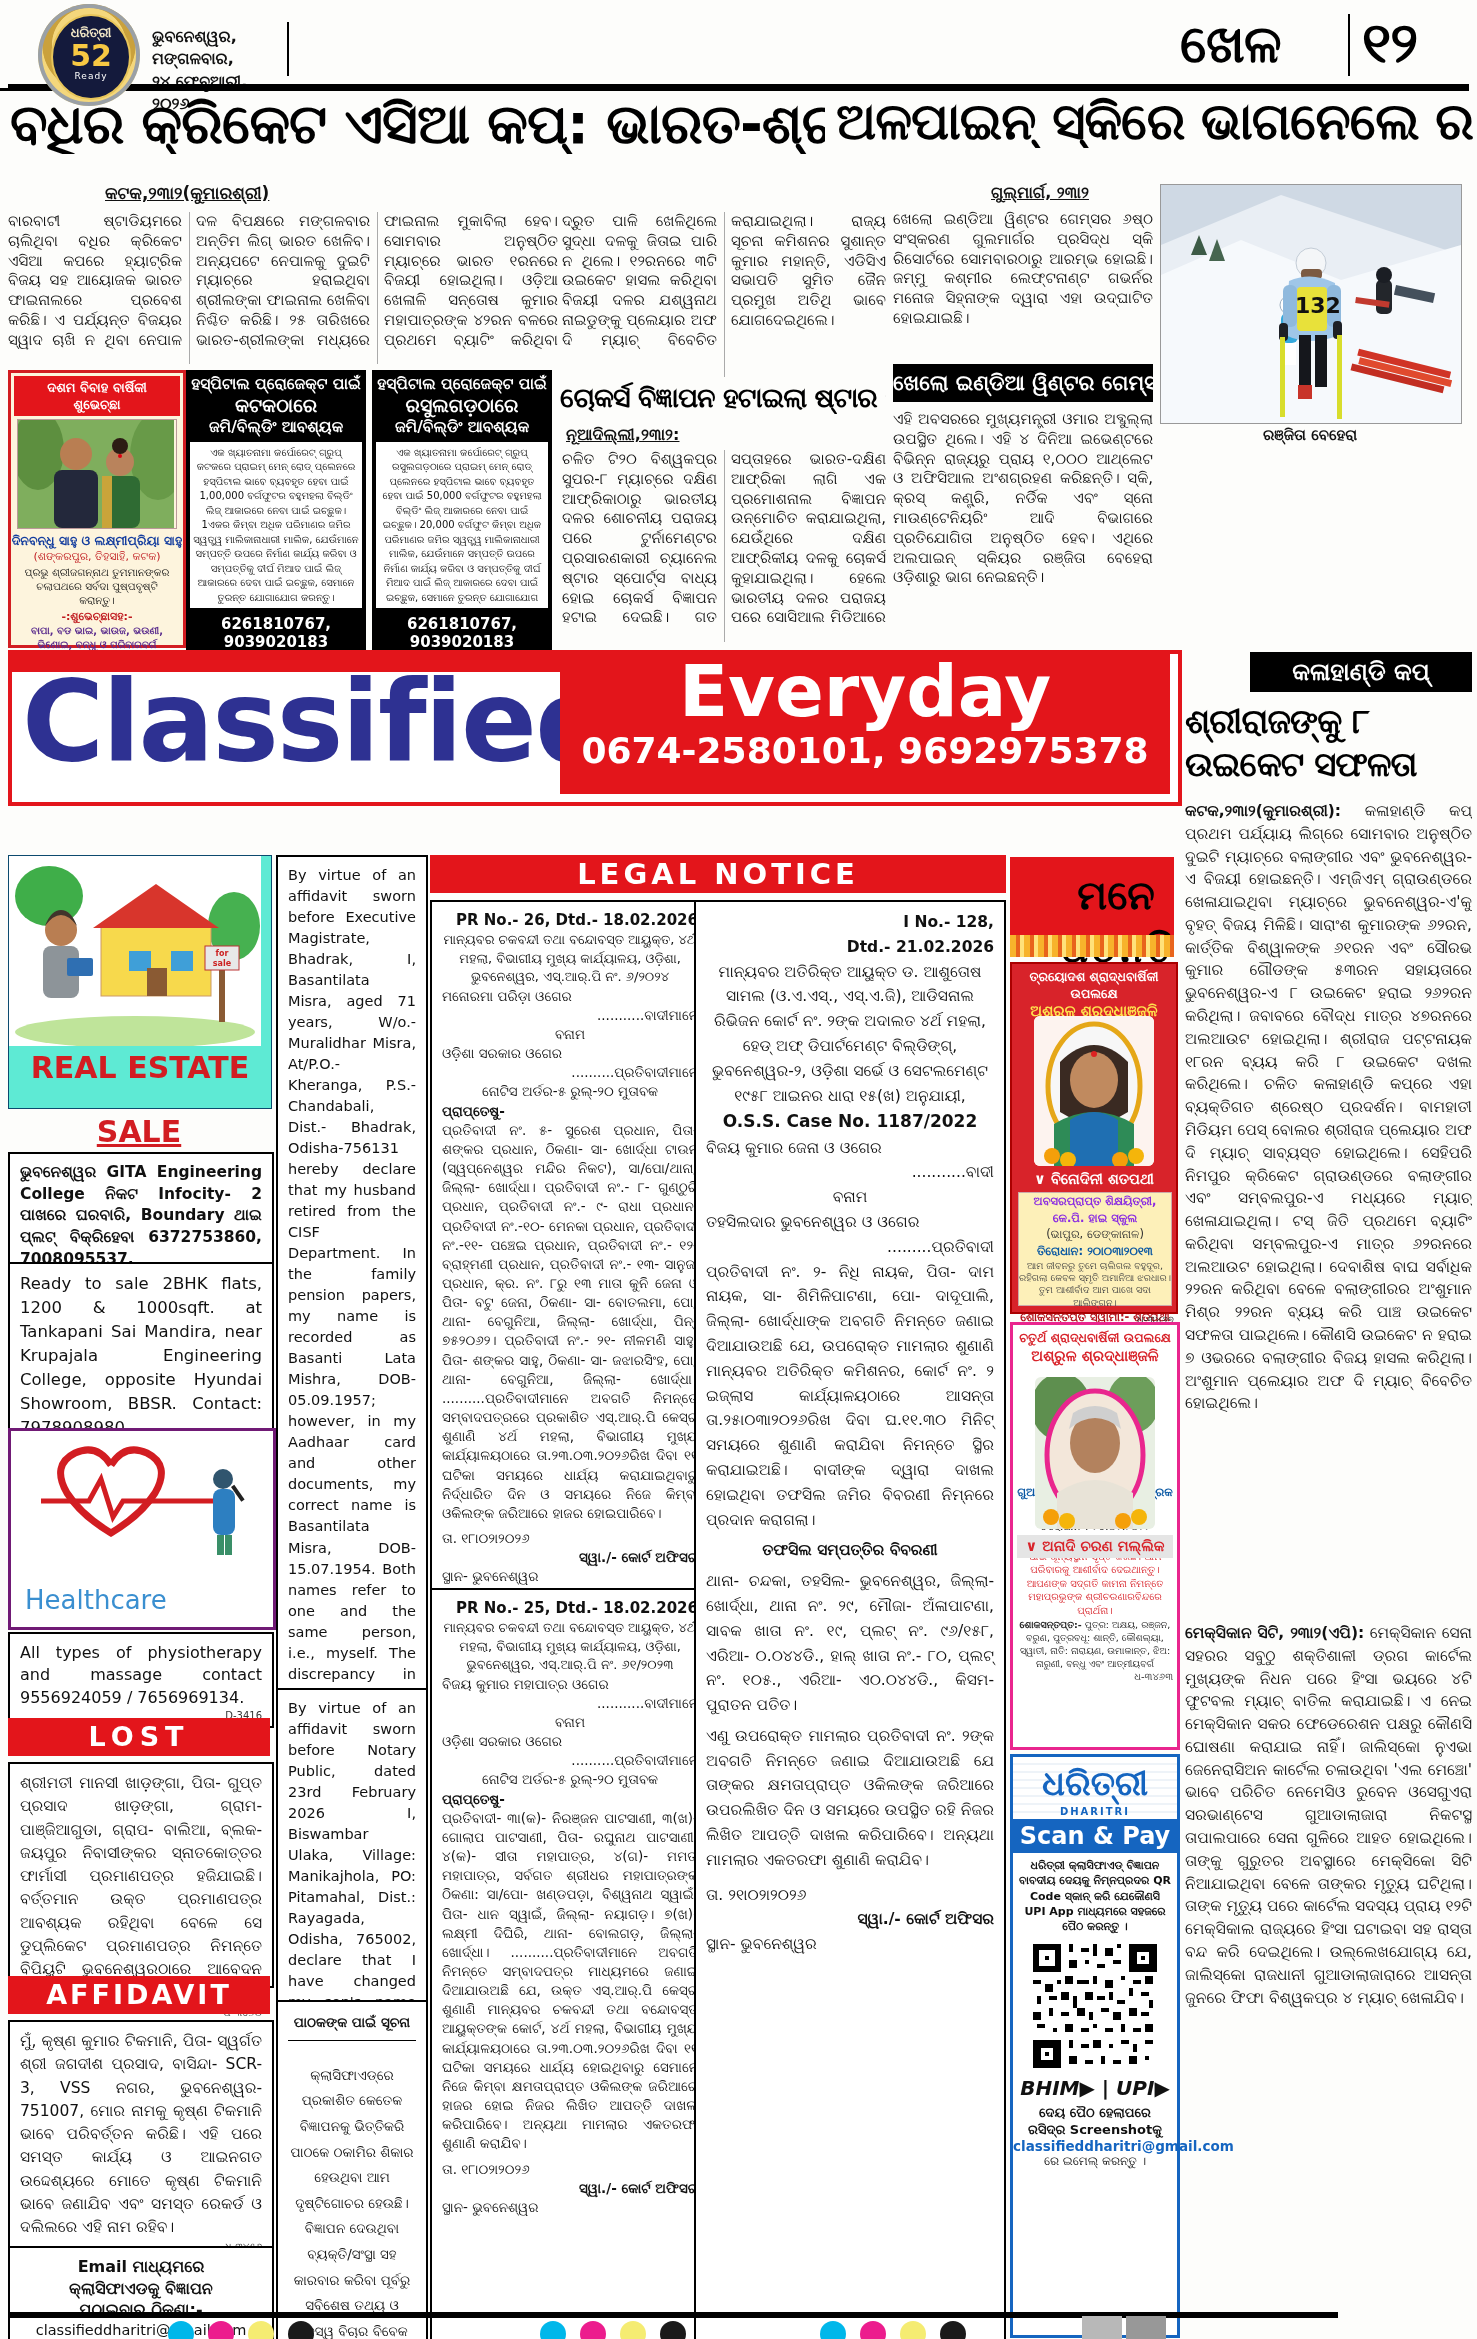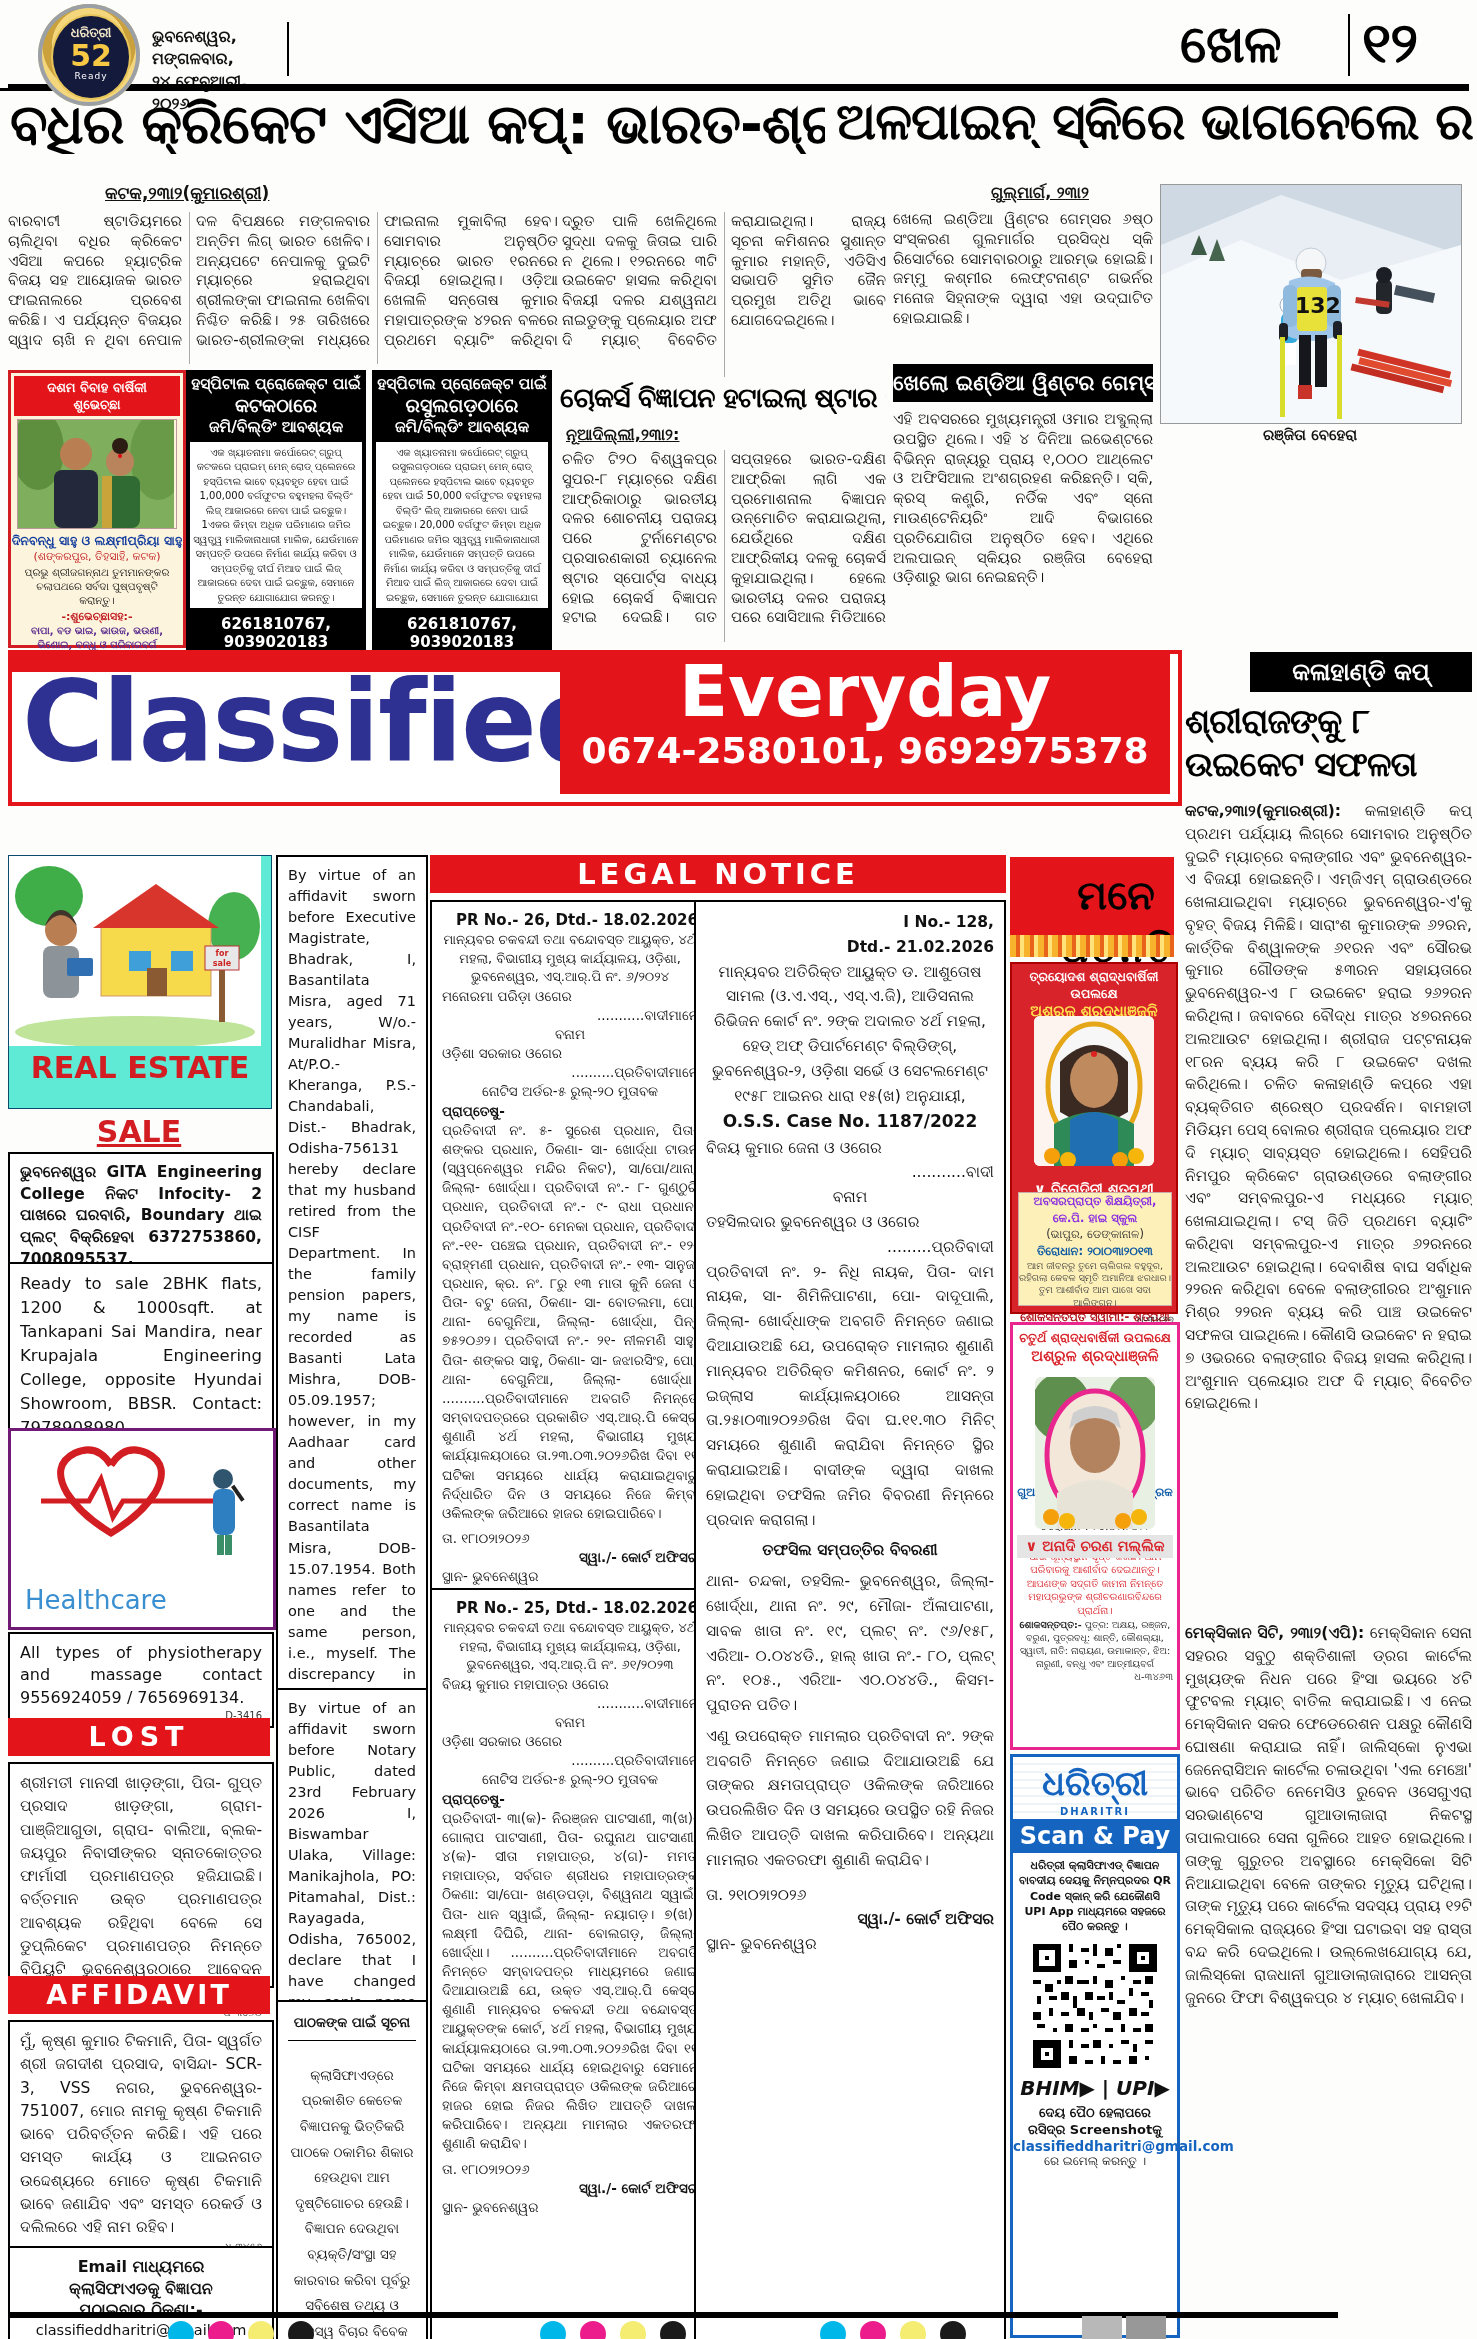--- a/index.html
+++ b/index.html
@@ -329,21 +329,21 @@
         <path d="M20 108 q40 -24 80 0 l0 42 l-80 0 Z" fill="#2e8b57"></path>
         <path d="M36 104 q24 -16 48 0 l0 46 l-48 0 Z" fill="#1f6fb2"></path>
         <g transform="translate(0,118)">
           <circle cx="18" cy="22" r="8" fill="#f59f0a"></circle>
             <circle cx="34" cy="26" r="8" fill="#f5b50a"></circle>
           <circle cx="86" cy="26" r="8" fill="#f59f0a"></circle>
             <circle cx="102" cy="22" r="8" fill="#f5b50a"></circle>
         </g>
       </svg>
     </div>
-    <div class="abs c odia b" style="left:0;top:216px;width:164px;color:#fff;font-size:14.5px;">∨ ବିନୋଦିନୀ ଶତପଥୀ</div>
+    <div class="abs c odia b" style="left:0;top:206px;width:164px;color:#fff;font-size:14.5px;">∨ ବିନୋଦିନୀ ଶତପଥୀ</div>
     <div class="abs" style="left:6px;top:228px;width:152px;height:112px;background:#fdf0b9;border:1px solid #caa;">
       <div class="c odia obit-sm b" style="color:#8a2be2;">ଅବସରପ୍ରାପ୍ତ ଶିକ୍ଷୟିତ୍ରୀ, କେ.ପି. ହାଇ ସ୍କୁଲ</div>
       <div class="c odia obit-sm" style="color:#333;">(ଭାପୁର, ଡେଙ୍କାନାଳ)</div>
       <div class="c odia obit-sm b" style="color:#0a58a3;">ତିରୋଧାନ: ୨୦ା୦୩ା୨୦୧୩</div>
       <div class="c odia" style="font-size:9.5px;color:#444;line-height:1.3;">ଆମ ଜୀବନରୁ ତୁମେ ଚାଲିଗଲ ବହୁଦୂର, ରହିଗଲା କେବଳ ସ୍ମୃତି ଅମାନିଆ ଝରଧାର। ତୁମ ଆଶୀର୍ବାଦ ଆମ ପାଖେ ସଦା ଆଲିଙ୍ଗନ।</div>
       <div class="c odia obit-sm b" style="color:#b3131b;">
         <span>ଶୋକସନ୍ତପ୍ତ ସ୍ୱାମୀ:-</span> <span>ଶତପଥୀ ପରିବାର</span>
       </div>
       <div class="c odia obit-sm b" style="color:#333;">ମୋ- ୯୪୩୭୪୬୩୫୦</div>
     </div>

